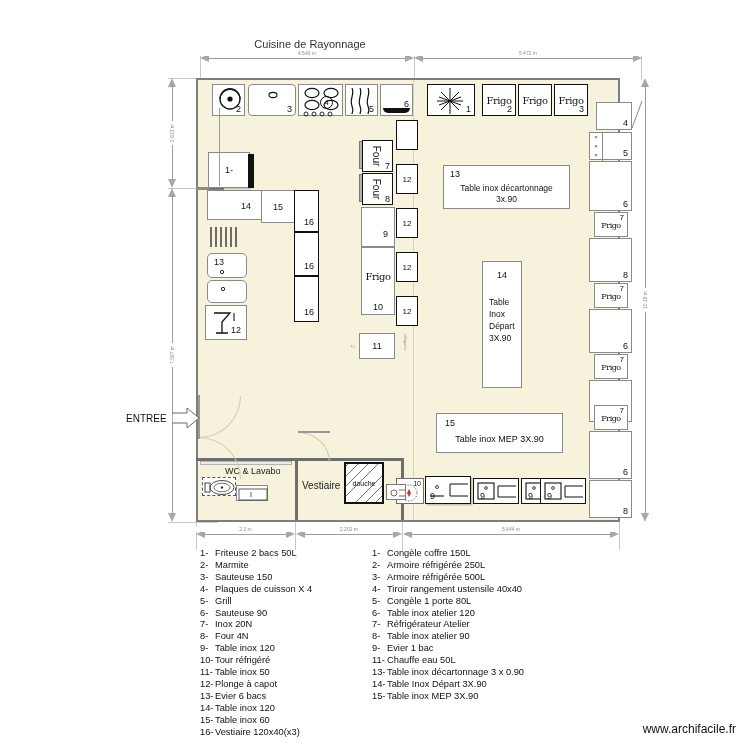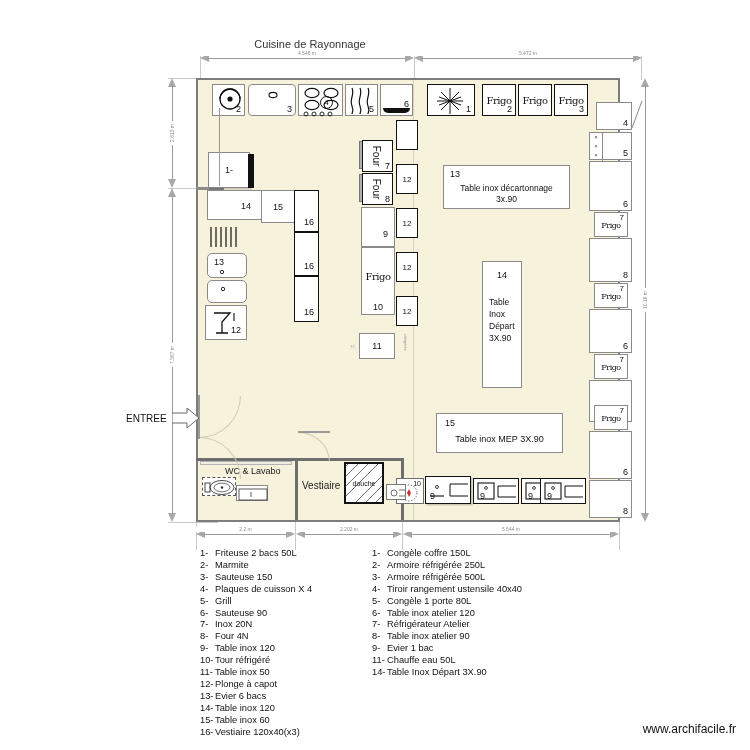--- a/index.html
+++ b/index.html
@@ -593,18 +593,20 @@
       <div class="row"><span class="idx">1-</span><span>Congèle coffre 150L</span></div>
       <div class="row"><span class="idx">2-</span><span>Armoire réfrigérée 250L</span></div>
       <div class="row"><span class="idx">3-</span><span>Armoire réfrigérée 500L</span></div>
       <div class="row"><span class="idx">4-</span><span>Tiroir rangement ustensile 40x40</span></div>
       <div class="row"><span class="idx">5-</span><span>Congèle 1 porte 80L</span></div>
       <div class="row"><span class="idx">6-</span><span>Table inox atelier 120</span></div>
       <div class="row"><span class="idx">7-</span><span>Réfrigérateur Atelier</span></div>
       <div class="row"><span class="idx">8-</span><span>Table inox atelier 90</span></div>
       <div class="row"><span class="idx">9-</span><span>Evier 1 bac</span></div>
       <div class="row"><span class="idx">11-</span><span>Chauffe eau 50L</span></div>
+      <div class="row"><span class="idx">13-</span><span>Table inox décartonnage 3 x 0.90</span></div>
       <div class="row"><span class="idx">14-</span><span>Table Inox Départ 3X.90</span></div>
+      <div class="row"><span class="idx">15-</span><span>Table inox MEP 3X.90</span></div>
     </div>
 
   <div class="footer-url">www.archifacile.fr</div>
 
 </div>
 
 </body></html>

